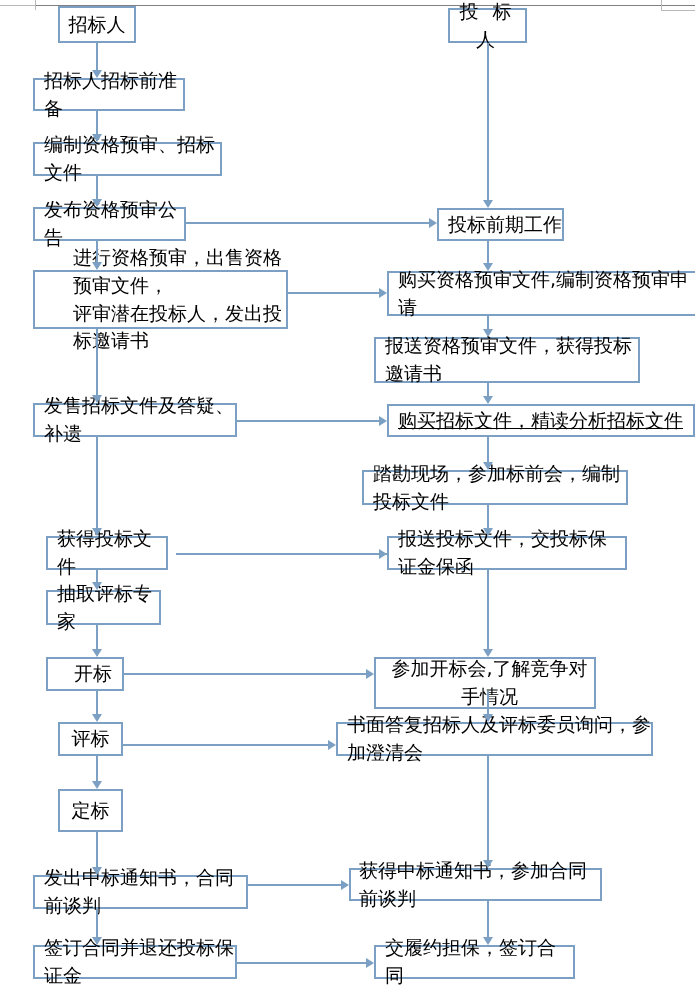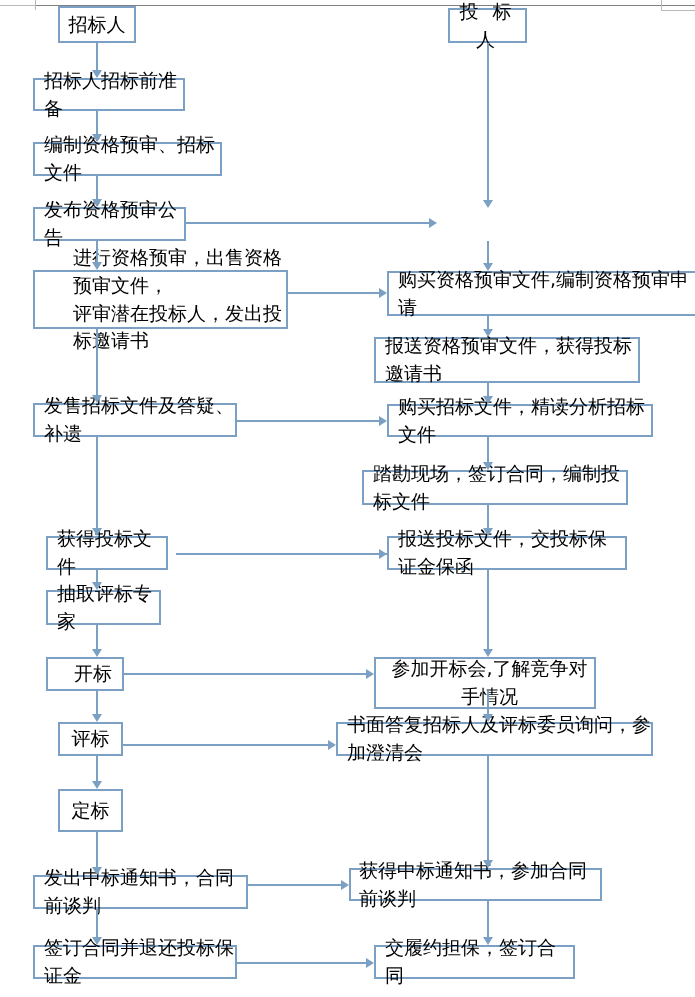--- a/index.html
+++ b/index.html
@@ -99,28 +99,29 @@
   <div class="node center" style="left:58px;top:722px;width:65px;height:34px;">评标</div>
 
   <div class="node center" style="left:58px;top:789px;width:65px;height:43px;">定标</div>
 
   <div class="node left" style="left:33px;top:875px;width:215px;height:34px;">发出中标通知书，合同前谈判</div>
 
   <div class="node left" style="left:33px;top:945px;width:204px;height:34px;">签订合同并退还投标保证金</div>
 
   <div class="node center spaced" style="left:448px;top:8px;width:79px;height:35px;">投 标 人</div>
 
+  <div class="node left" style="left:437px;top:208px;width:127px;height:33px;">投标前期工作</div>
 
   <div class="node left" style="left:387px;top:271px;width:316px;height:45px;">购买资格预审文件,编制资格预审申请</div>
 
   <div class="node left" style="left:374px;top:337px;width:266px;height:46px;">报送资格预审文件，获得投标邀请书</div>
 
-  <div class="node left" style="left:387px;top:404px;width:266px;height:33px;">购买招标文件，精读分析招标文件</div>
-
-  <div class="node left" style="left:362px;top:470px;width:266px;height:35px;">踏勘现场，签订合同，编制投标文件</div>
+  <div class="node left" style="left:387px;top:404px;width:308px;height:33px;text-decoration:underline;">购买招标文件，精读分析招标文件</div>
+
+  <div class="node left" style="left:362px;top:470px;width:266px;height:35px;">踏勘现场，参加标前会，编制投标文件</div>
 
   <div class="node left" style="left:387px;top:536px;width:240px;height:34px;">报送投标文件，交投标保证金保函</div>
 
   <div class="node left" style="left:374px;top:657px;width:222px;height:52px;text-align:center;">参加开标会,了解竞争对手情况</div>
 
   <div class="node left" style="left:336px;top:722px;width:317px;height:34px;">书面答复招标人及评标委员询问，参加澄清会</div>
 
   <div class="node left" style="left:349px;top:868px;width:253px;height:33px;padding-left:8px;">获得中标通知书，参加合同前谈判</div>
 
   <div class="node left" style="left:374px;top:945px;width:201px;height:34px;">交履约担保，签订合同</div>

